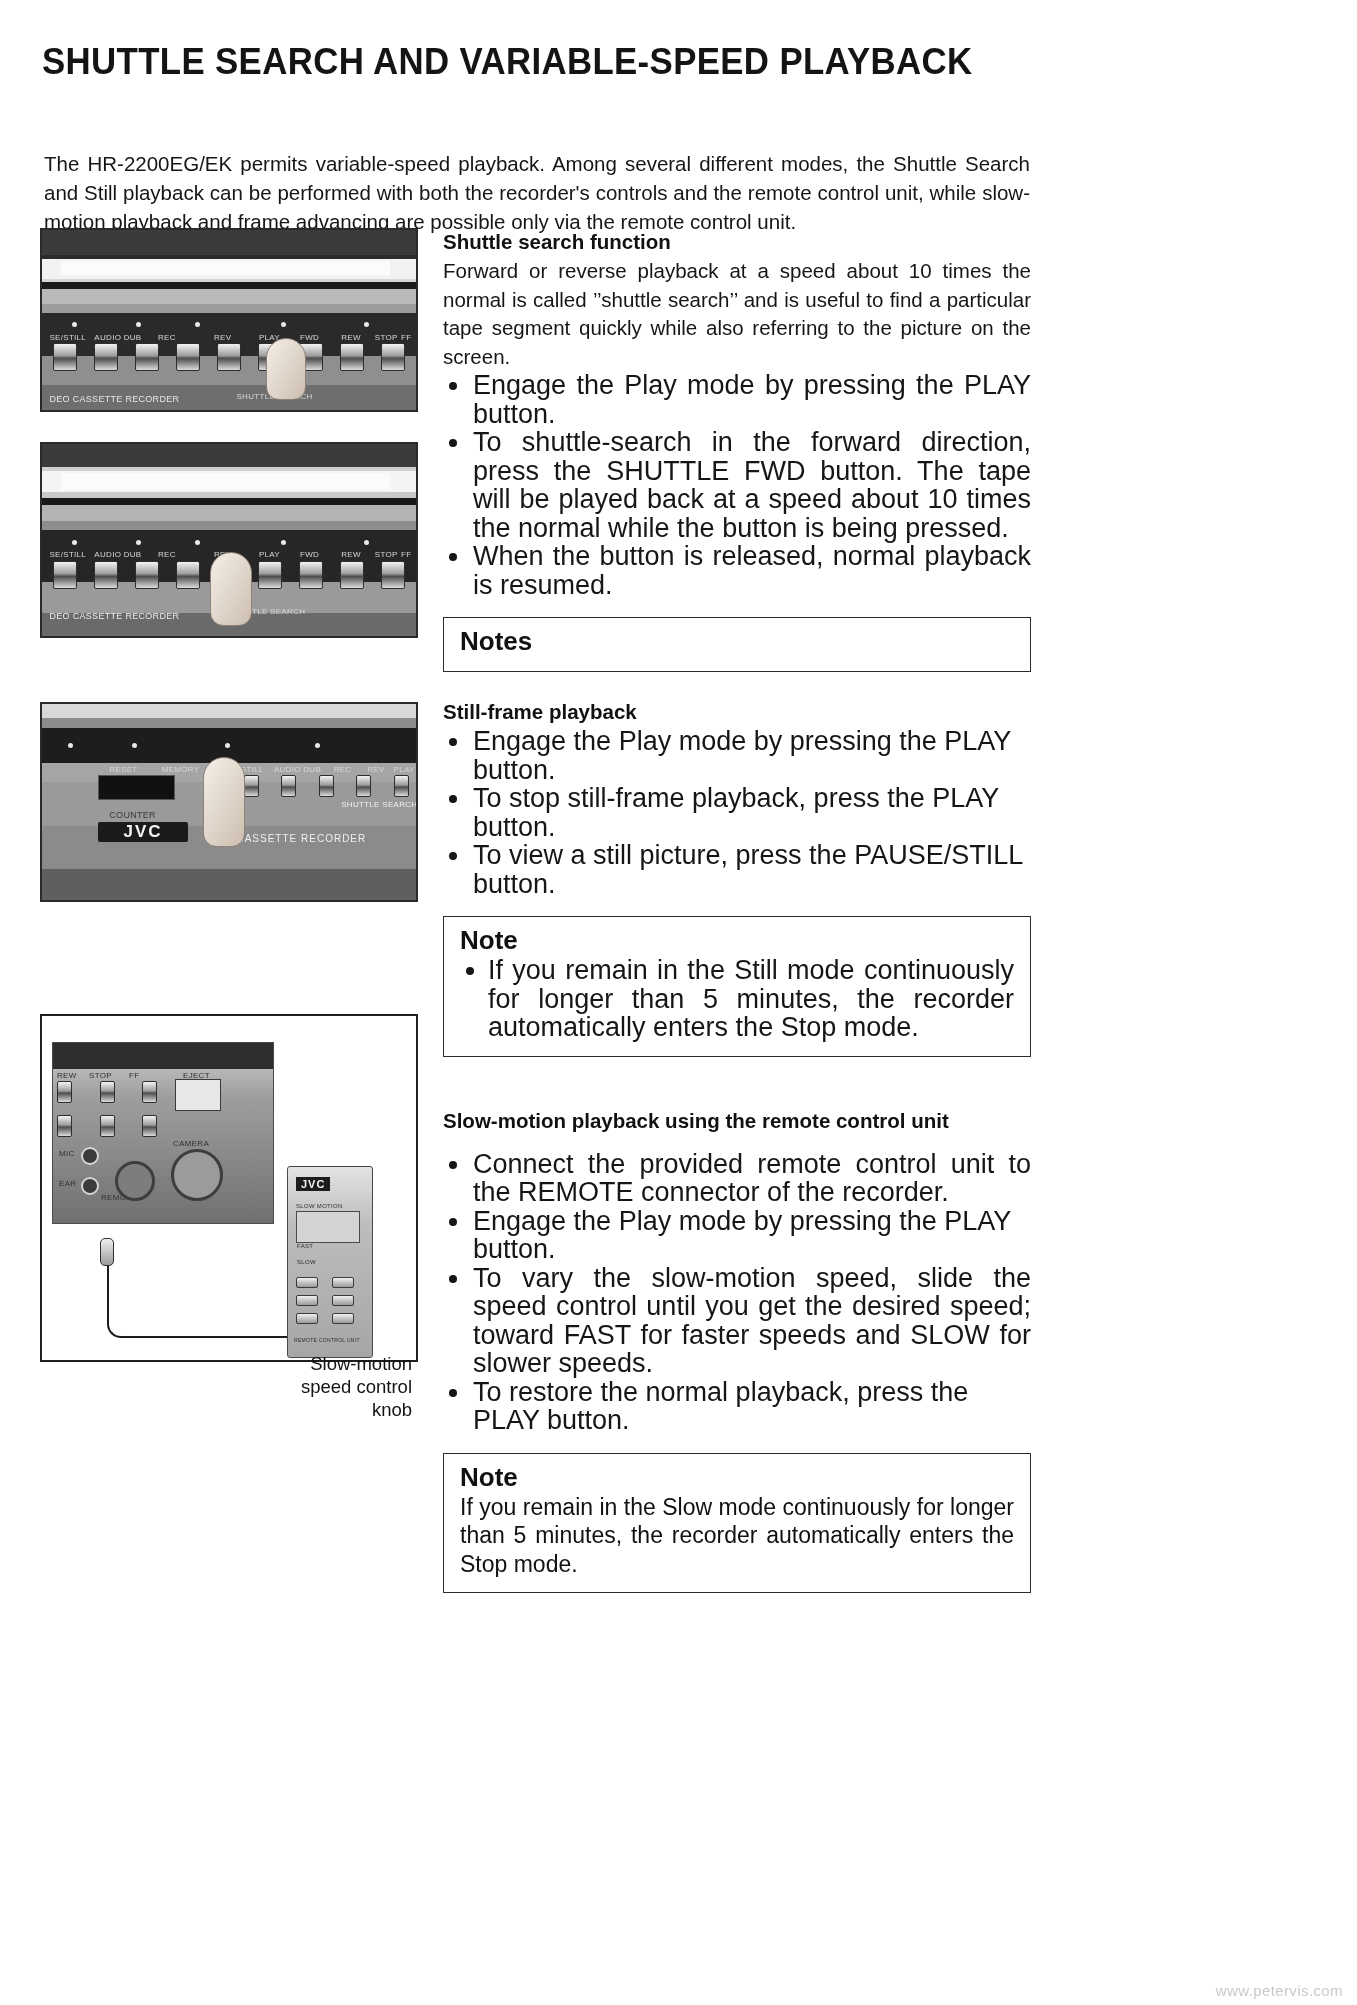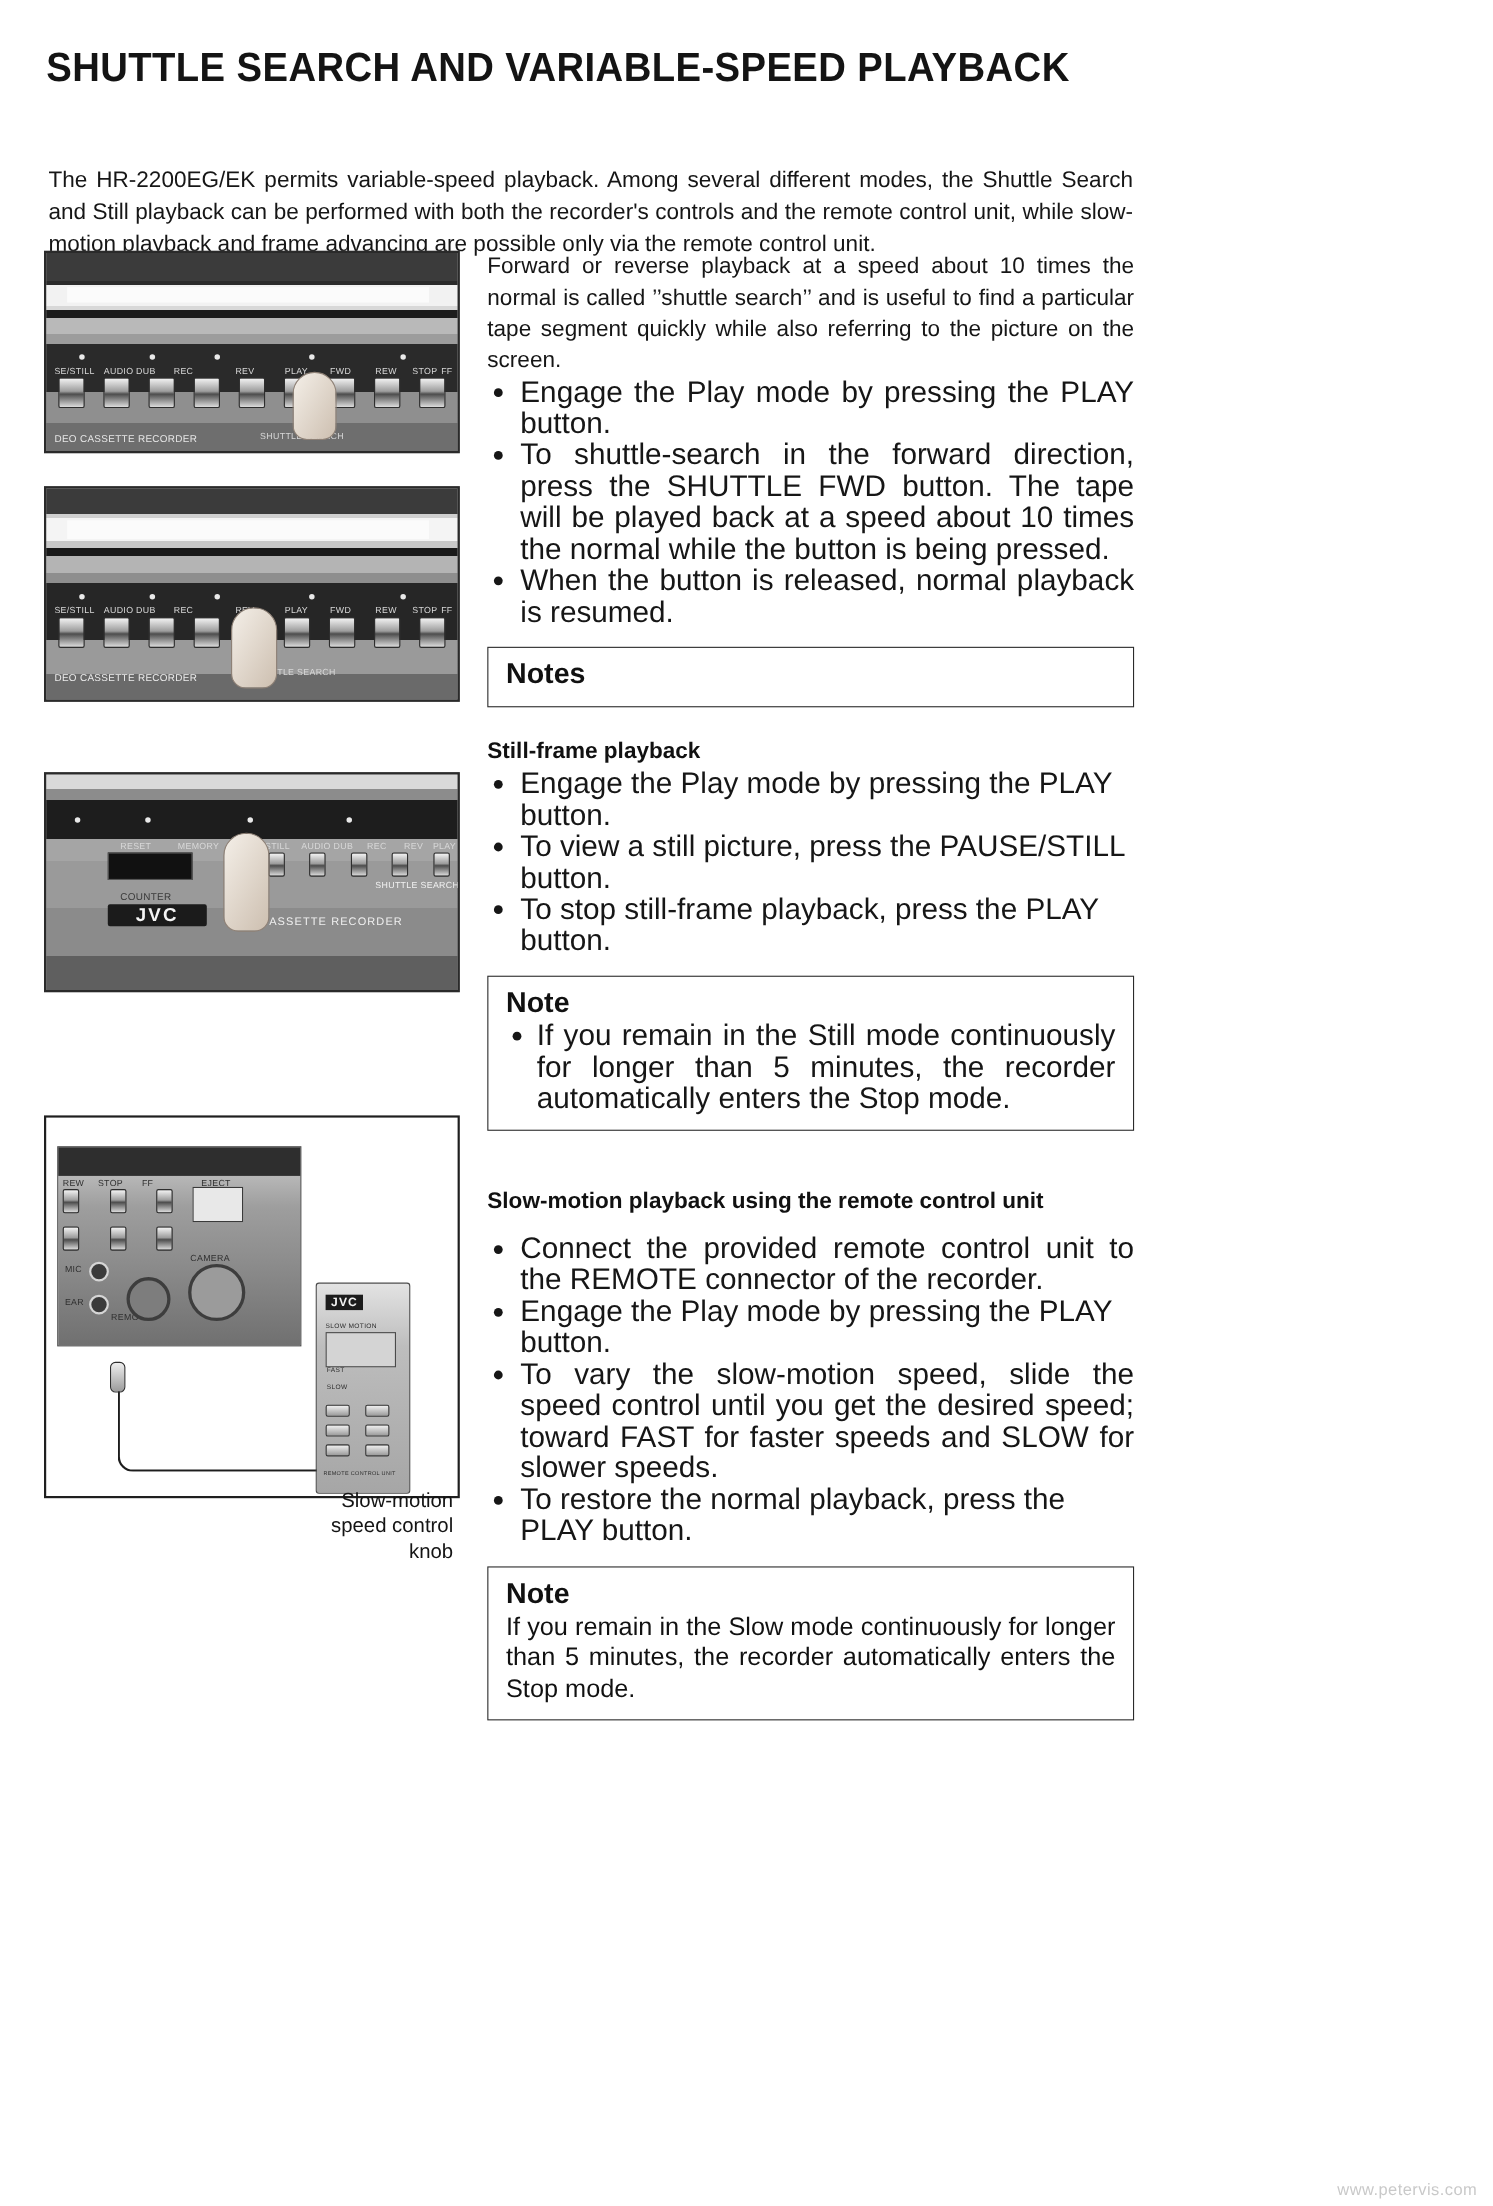--- a/index.html
+++ b/index.html
@@ -271,42 +271,43 @@
   </div>
 
   <div class="callout">
     <div>Slow-motion</div>
     <div>speed control</div>
     <div>knob</div>
   </div>
 
   <div class="col">
 
+    <h2 class="sec-h">Shuttle search function</h2>
     <p class="para">Forward or reverse playback at a speed about 10 times the normal is called ’’shuttle search’’ and is useful to find a particular tape segment quickly while also referring to the picture on the screen.</p>
     <ul class="b">
       <li>Engage the Play mode by pressing the PLAY button.</li>
       <li>To shuttle-search in the forward direction, press the SHUTTLE FWD button. The tape will be played back at a speed about 10 times the normal while the button is being pressed.</li>
       <li>When the button is released, normal playback is resumed.</li>
     </ul>
 
     <div style="height:18px"></div>
 
     <div class="notebox">
       <div class="nt">Notes</div>
       <ul class="b">
       </ul>
     </div>
 
     <div style="height:26px"></div>
 
     <h2 class="sec-h">Still-frame playback</h2>
     <ul class="b">
       <li class="nojust">Engage the Play mode by pressing the PLAY button.</li>
+      <li class="nojust">To stop still-frame playback, press the PLAY button.</li>
       <li class="nojust">To view a still picture, press the PAUSE/STILL button.</li>
-      <li class="nojust">To stop still-frame playback, press the PLAY button.</li>
     </ul>
 
     <div style="height:18px"></div>
 
     <div class="notebox">
       <div class="nt">Note</div>
       <ul class="b">
         <li>If you remain in the Still mode continuously for longer than 5 minutes, the recorder automatically enters the Stop mode.</li>
       </ul>
     </div>

